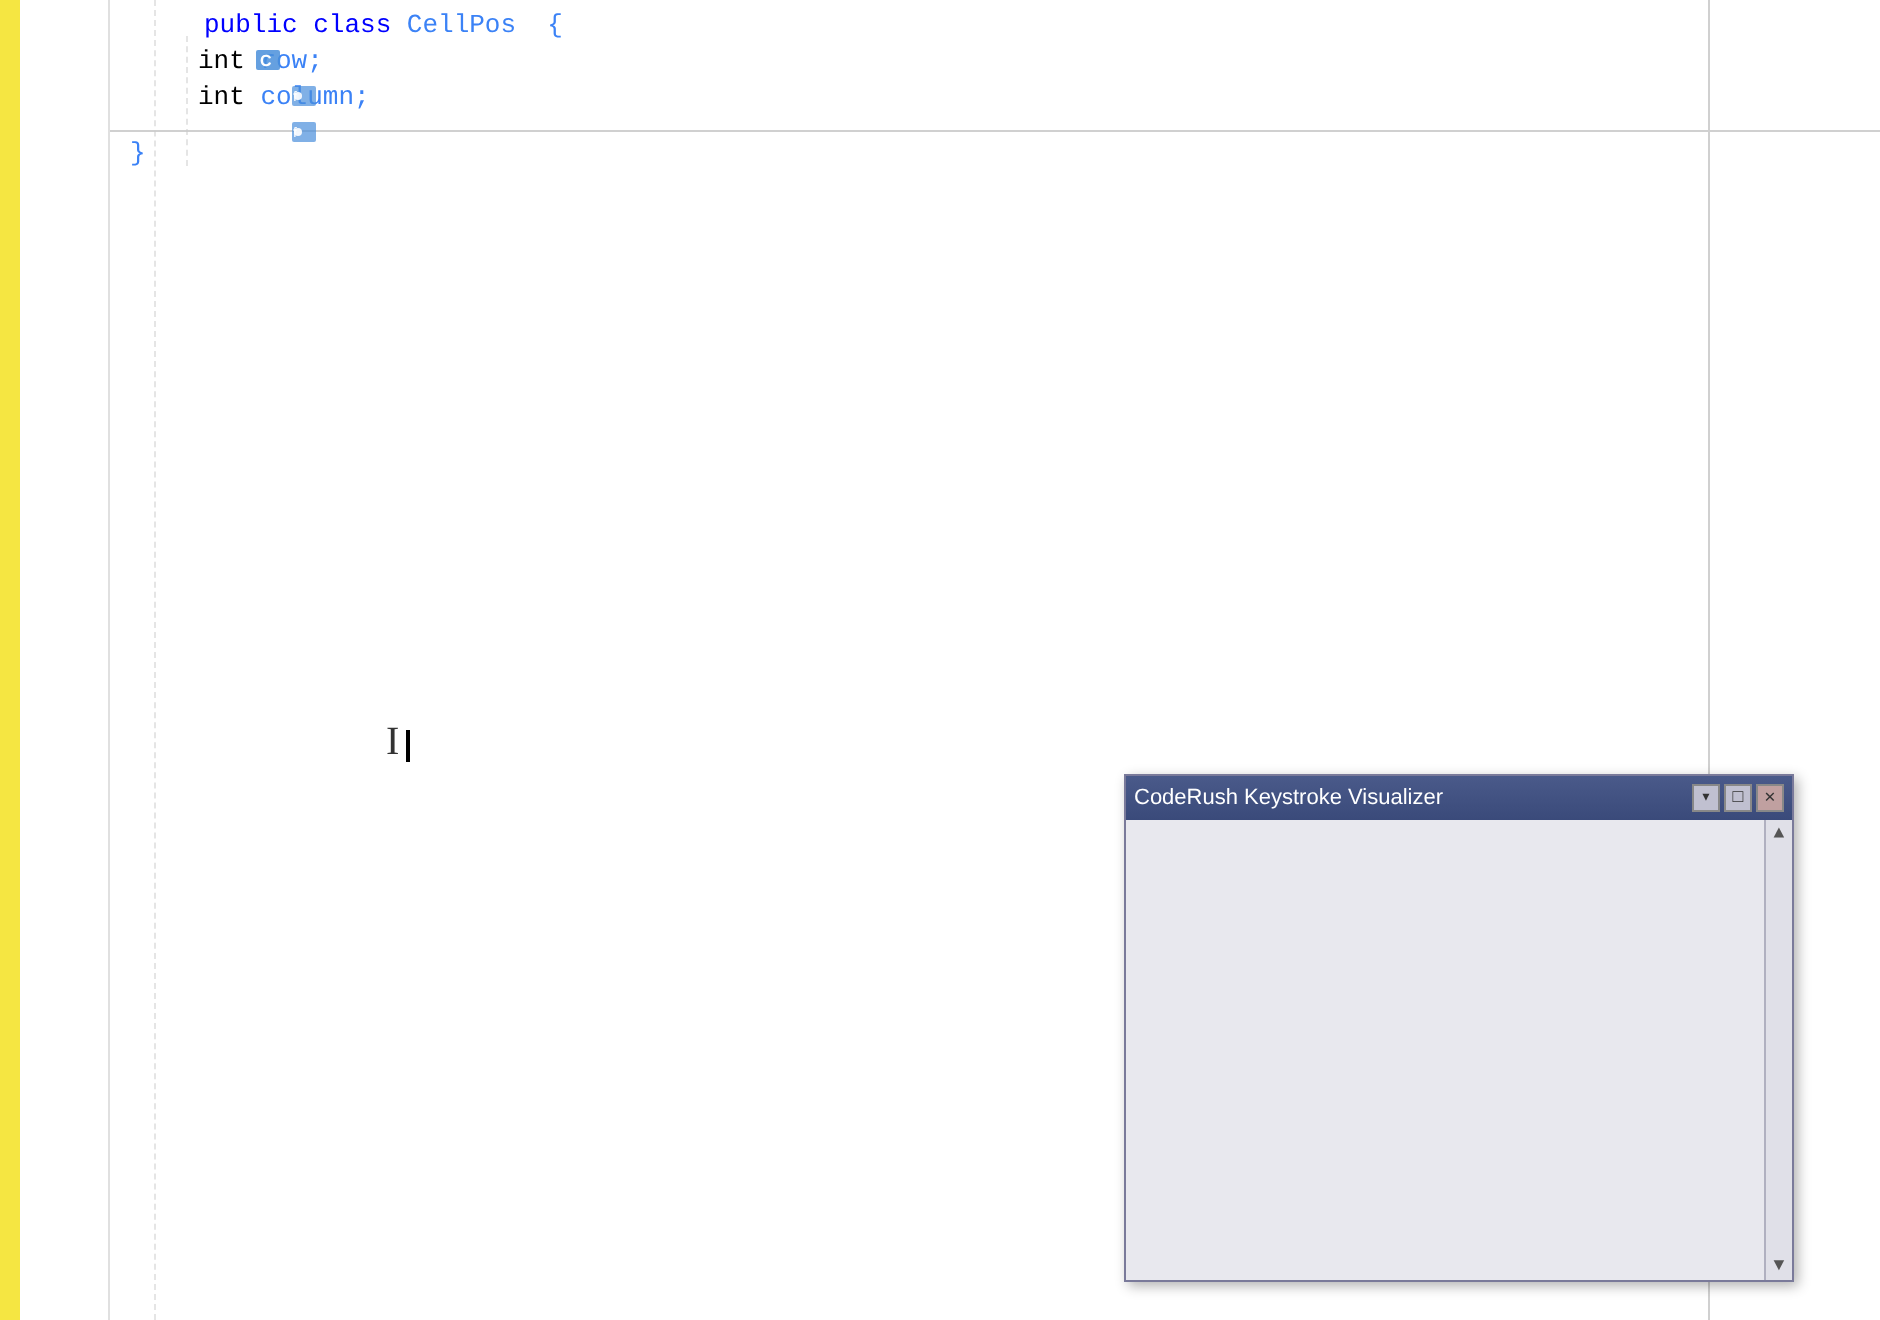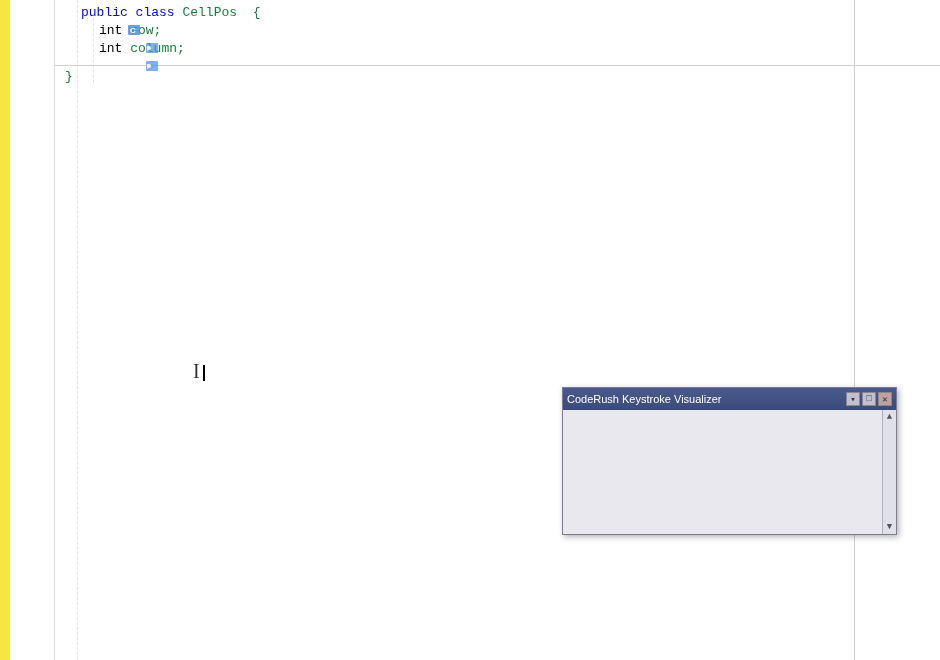--- a/index.html
+++ b/index.html
@@ -69,23 +69,23 @@
     .code-line {
       height: 18px;
       display: flex;
       align-items: center;
       padding-left: 10px;
       font-size: 13px;
       line-height: 18px;
       white-space: pre;
     }
 
-    .kw-blue { color: #0000ff; }
+    .kw-blue { color: #0000ff; margin-left: 21px; }
     .kw-darkblue { color: #000000; }
-    .kw-black { color: #15803d; }
+    .kw-black { color: #3b82f6; }
 
     
     .icon-class {
       display: inline-block;
       width: 14px;
       height: 14px;
       margin-right: 2px;
       vertical-align: middle;
       position: relative;
       top: -1px;
@@ -125,21 +125,21 @@
       width: 1px;
       border-left: 1px dashed #cccccc;
     }
 
     
     .coderush-window {
       position: absolute;
       top: 387px;
       left: 562px;
       width: 335px;
-      height: 148px;
+      height: 254px;
       border: 1px solid #7a7a9a;
       display: flex;
       flex-direction: column;
       box-shadow: 2px 2px 6px rgba(0,0,0,0.3);
     }
 
     .coderush-titlebar {
       height: 22px;
       background: linear-gradient(to bottom, #4a5a8a, #3a4a7a);
       display: flex;

